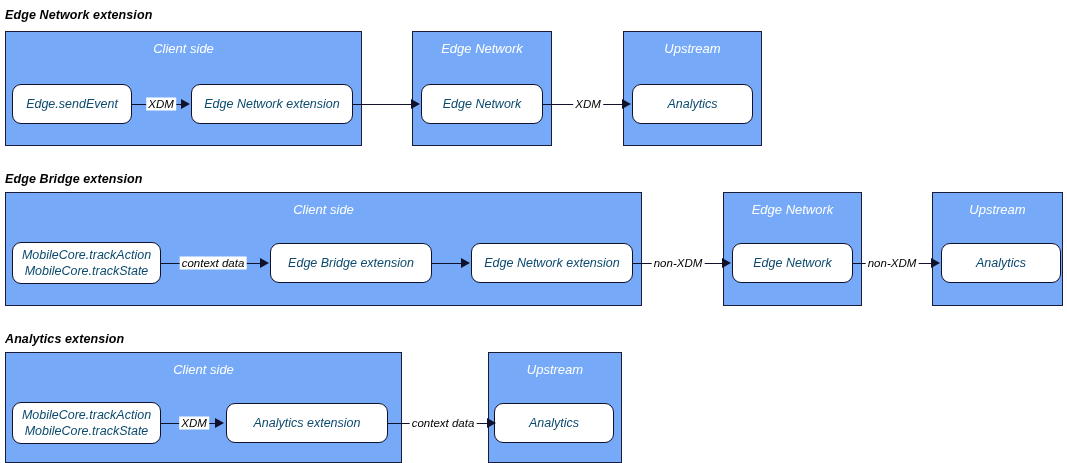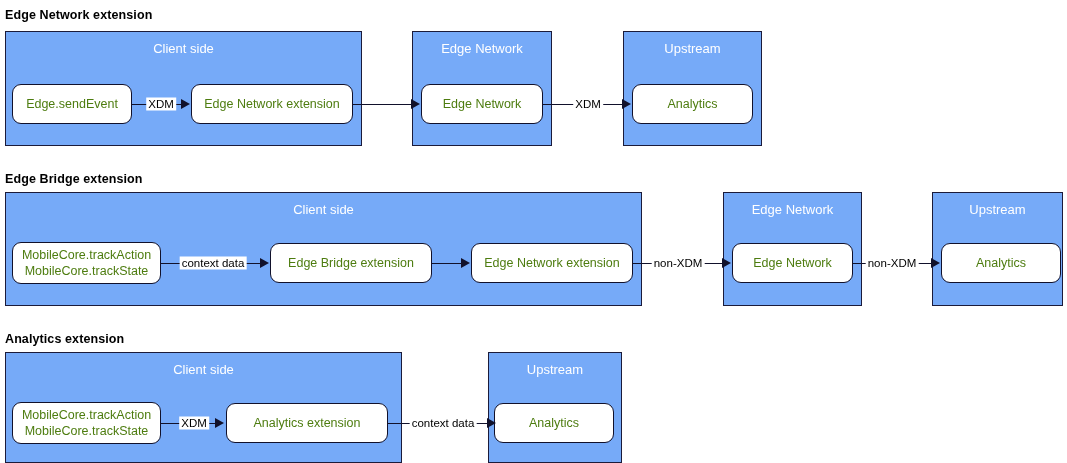--- a/index.html
+++ b/index.html
@@ -3,21 +3,21 @@
 <meta charset="utf-8">
 <style>
   html,body{margin:0;padding:0;}
   body{
     width:1067px;height:463px;
     background:#ffffff;
     font-family:"Liberation Sans","DejaVu Sans",sans-serif;
     overflow:hidden;
     position:relative;
   }
-  .canvas{position:absolute;left:0;top:0;width:1067px;height:463px;}
+  .canvas{position:absolute;left:0;top:0;width:1067px;height:463px;font-style:italic;}
 
   .section-title{
     position:absolute;
     font-size:12.5px;
     font-weight:bold;
     color:#000000;
     letter-spacing:0.1px;
     white-space:nowrap;
   }
 
@@ -40,21 +40,21 @@
   .node{
     position:absolute;
     background:#ffffff;
     border:1px solid #11112b;
     border-radius:9px;
     box-sizing:border-box;
     display:flex;
     align-items:center;
     justify-content:center;
     flex-direction:column;
-    color:#4d7c0f;
+    color:#0c4a6e;
     font-size:12.5px;
     line-height:16px;
     text-align:center;
     white-space:nowrap;
   }
   .node span{display:block;}
 
   .conn{position:absolute;height:1px;background:#11112b;}
   .arrowhead{
     position:absolute;

